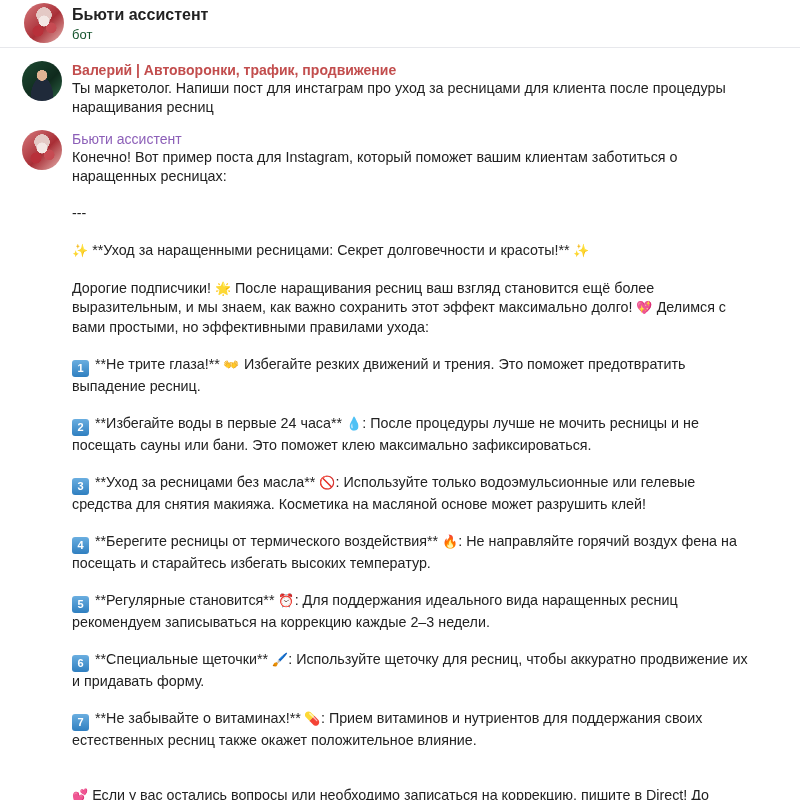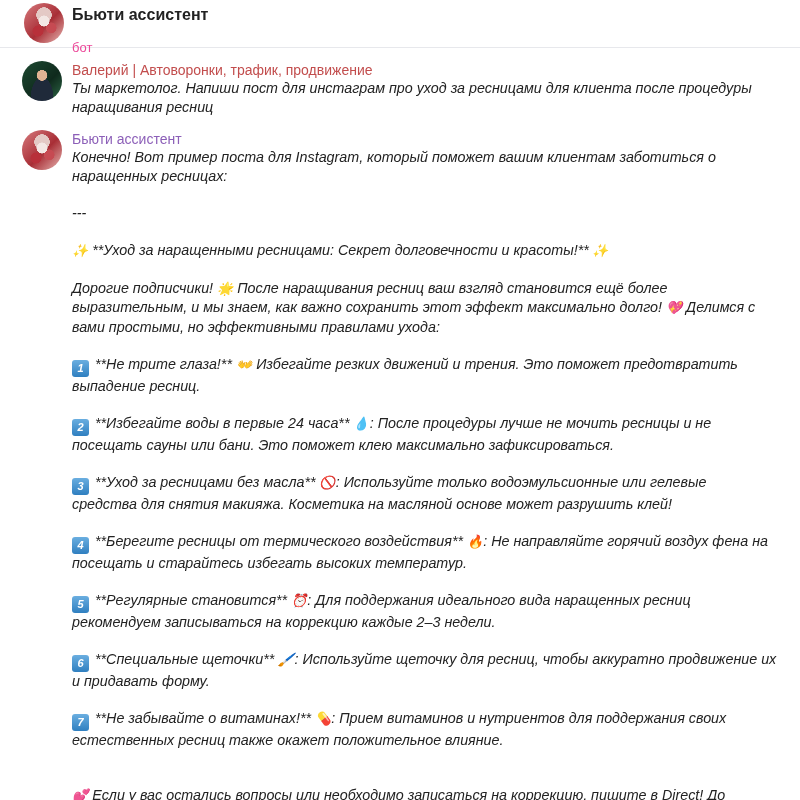--- a/index.html
+++ b/index.html
@@ -32,33 +32,33 @@
         radial-gradient(circle at 50% 60%, #f0f0f0 0 10%, transparent 11%),
         linear-gradient(135deg, #1d4a32, #0f2a1d 60%, #2f6a48);
     }
     .header .avatar { left: 24px; top: 3px; }
     .title {
       position: absolute; left: 72px; top: 6px;
       font-size: 16px; font-weight: bold; color: #222;
     }
     .subtitle {
       position: absolute; left: 72px; top: 27px;
-      font-size: 13px; color: #ec4899; margin-top: 13px;
+      font-size: 13px; color: #14532d;
     }
     .msg { position: absolute; left: 0; width: 800px; }
     .msg .avatar { left: 22px; top: 0; }
     .author {
       position: absolute; left: 72px; top: 0;
       font-size: 14px; line-height: 18px;
     }
-    .author.user { color: #c24d4d; }
+    .author.user { color: #c24d4d; font-weight: bold; }
     .author.bot { color: #8c5fb8; }
     .body {
       position: absolute; left: 72px; top: 18px; width: 710px;
-      font-size: 14.3px; line-height: 18.5px; color: #222; font-style: italic;
+      font-size: 14.3px; line-height: 18.5px; color: #222;
     }
     .p { display: block; }
     .gap { height: 18.5px; }
     .emo { font-family: "DejaVu Sans", sans-serif; font-size: 13px; }
     .num {
       display: inline-block; width: 17px; height: 17px; border-radius: 3px;
       background: linear-gradient(#6aaee0, #2f7fc0);
       color: #fff; font-size: 11px; font-weight: bold; text-align: center;
       line-height: 17px; vertical-align: -3px; margin-right: 2px;
     }

